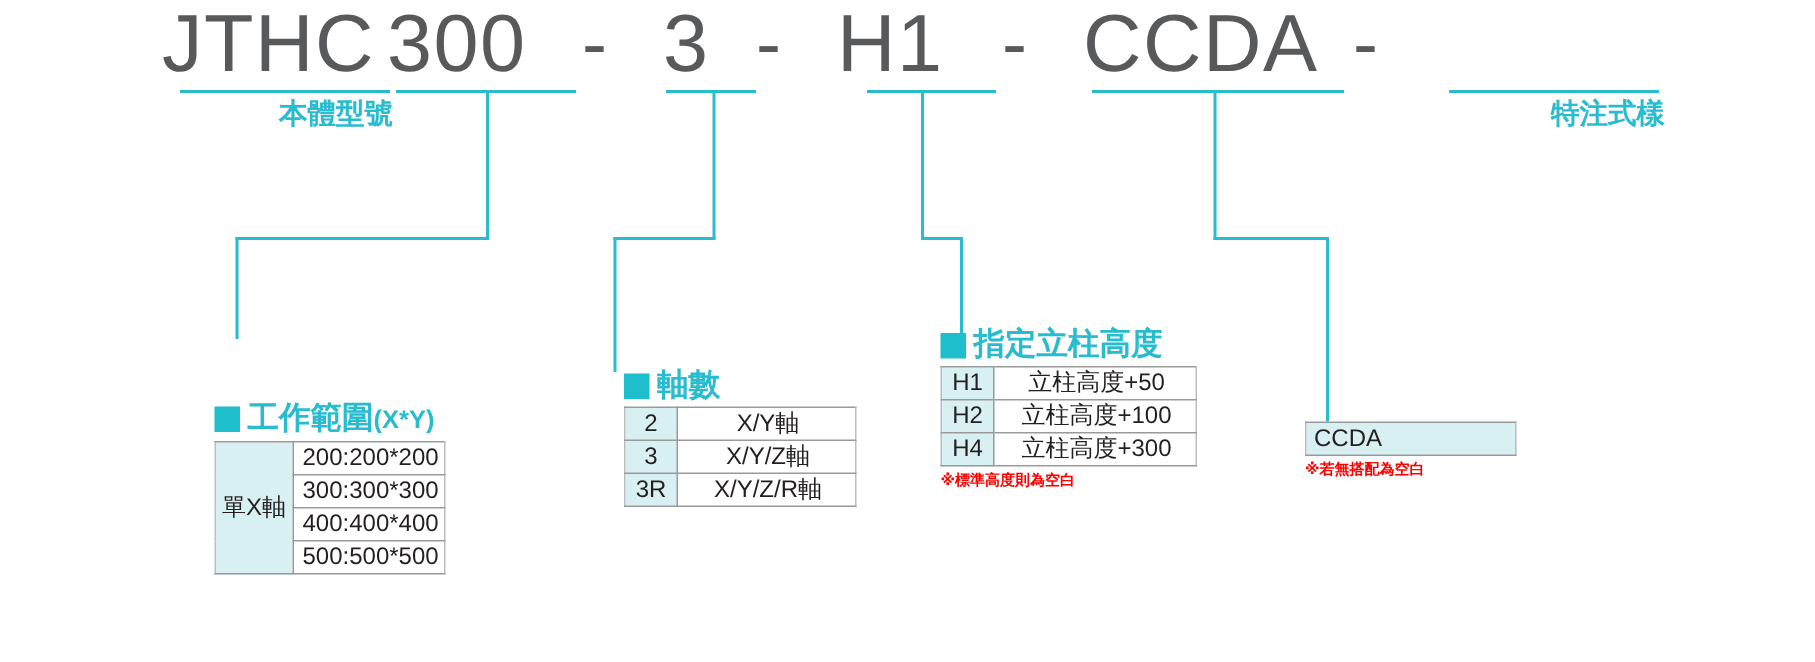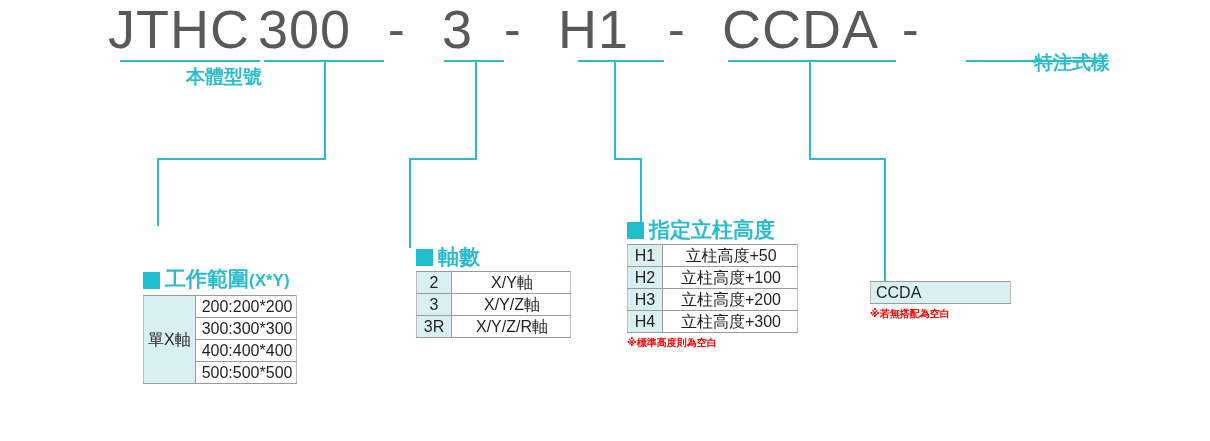--- a/index.html
+++ b/index.html
@@ -132,21 +132,21 @@
     <div class="seg-rule" style="left:578px;top:60px;width:86px;"></div>
 
     <div class="code-seg dash" style="left:668px;width:54px;">-</div>
 
     <div class="code-seg" style="left:722px;width:180px;">CCDA</div>
     <div class="seg-rule" style="left:728px;top:60px;width:168px;"></div>
 
     <div class="code-seg dash" style="left:902px;width:54px;">-</div>
 
     <div class="seg-rule" style="left:966px;top:60px;width:140px;"></div>
-    <div class="seg-caption" style="left:962px;top:52px;width:148px;">特注式樣</div>
+    <div class="seg-caption" style="left:962px;top:66px;width:148px;">特注式樣</div>
   </div>
 
   <div class="lead v" style="left:324px;top:60px;height:100px;"></div>
   <div class="lead h" style="left:157px;top:158px;width:169px;"></div>
   <div class="lead v" style="left:157px;top:158px;height:68px;"></div>
 
   <div class="lead v" style="left:475px;top:60px;height:100px;"></div>
   <div class="lead h" style="left:409px;top:158px;width:68px;"></div>
   <div class="lead v" style="left:409px;top:158px;height:90px;"></div>
 
@@ -214,24 +214,20 @@
       <tbody>
           <tr>
         <td class="key" style="width:26px;">H1</td>
         <td class="val" style="width:124px;">立柱高度+50</td>
       </tr>
       <tr>
         <td class="key">H2</td>
         <td class="val">立柱高度+100</td>
       </tr>
       <tr>
-        <td class="key">H3</td>
-        <td class="val">立柱高度+200</td>
-      </tr>
-      <tr>
         <td class="key">H4</td>
         <td class="val">立柱高度+300</td>
       </tr>
     </tbody>
       </table>
     <div class="note">※標準高度則為空白</div>
   </div>
 
   <div class="block" id="blk-ccd">
     <table class="spec">

